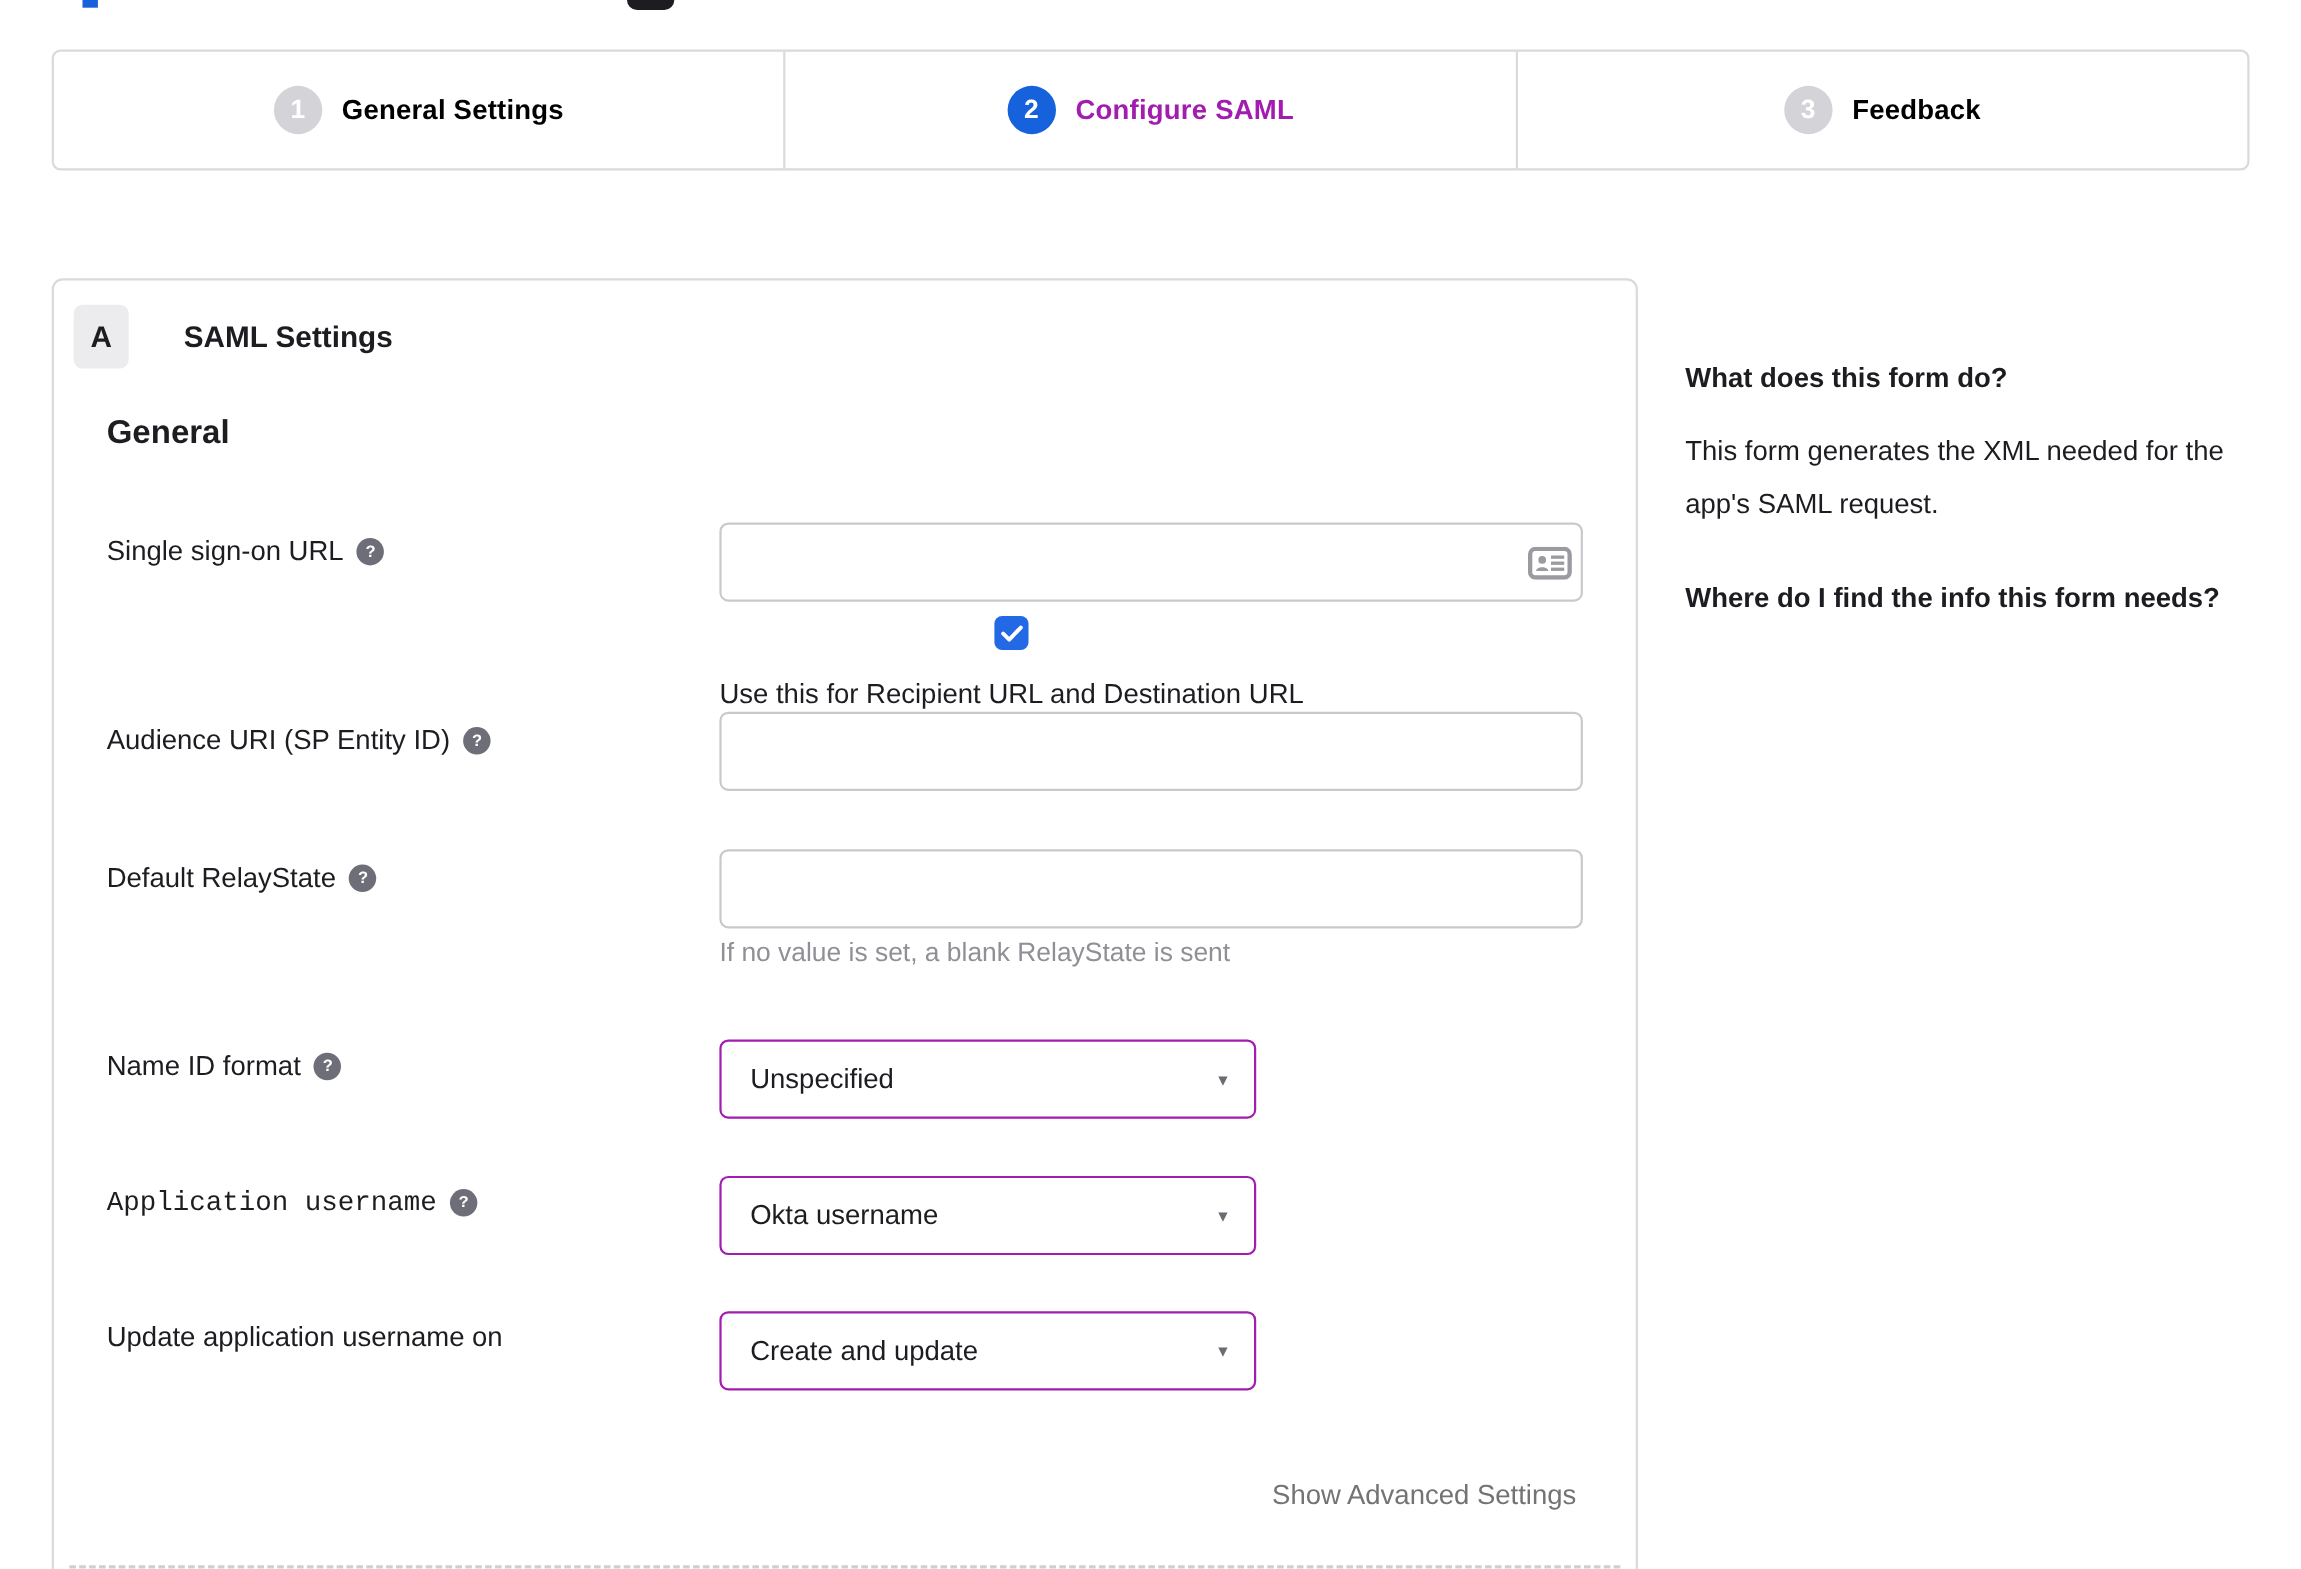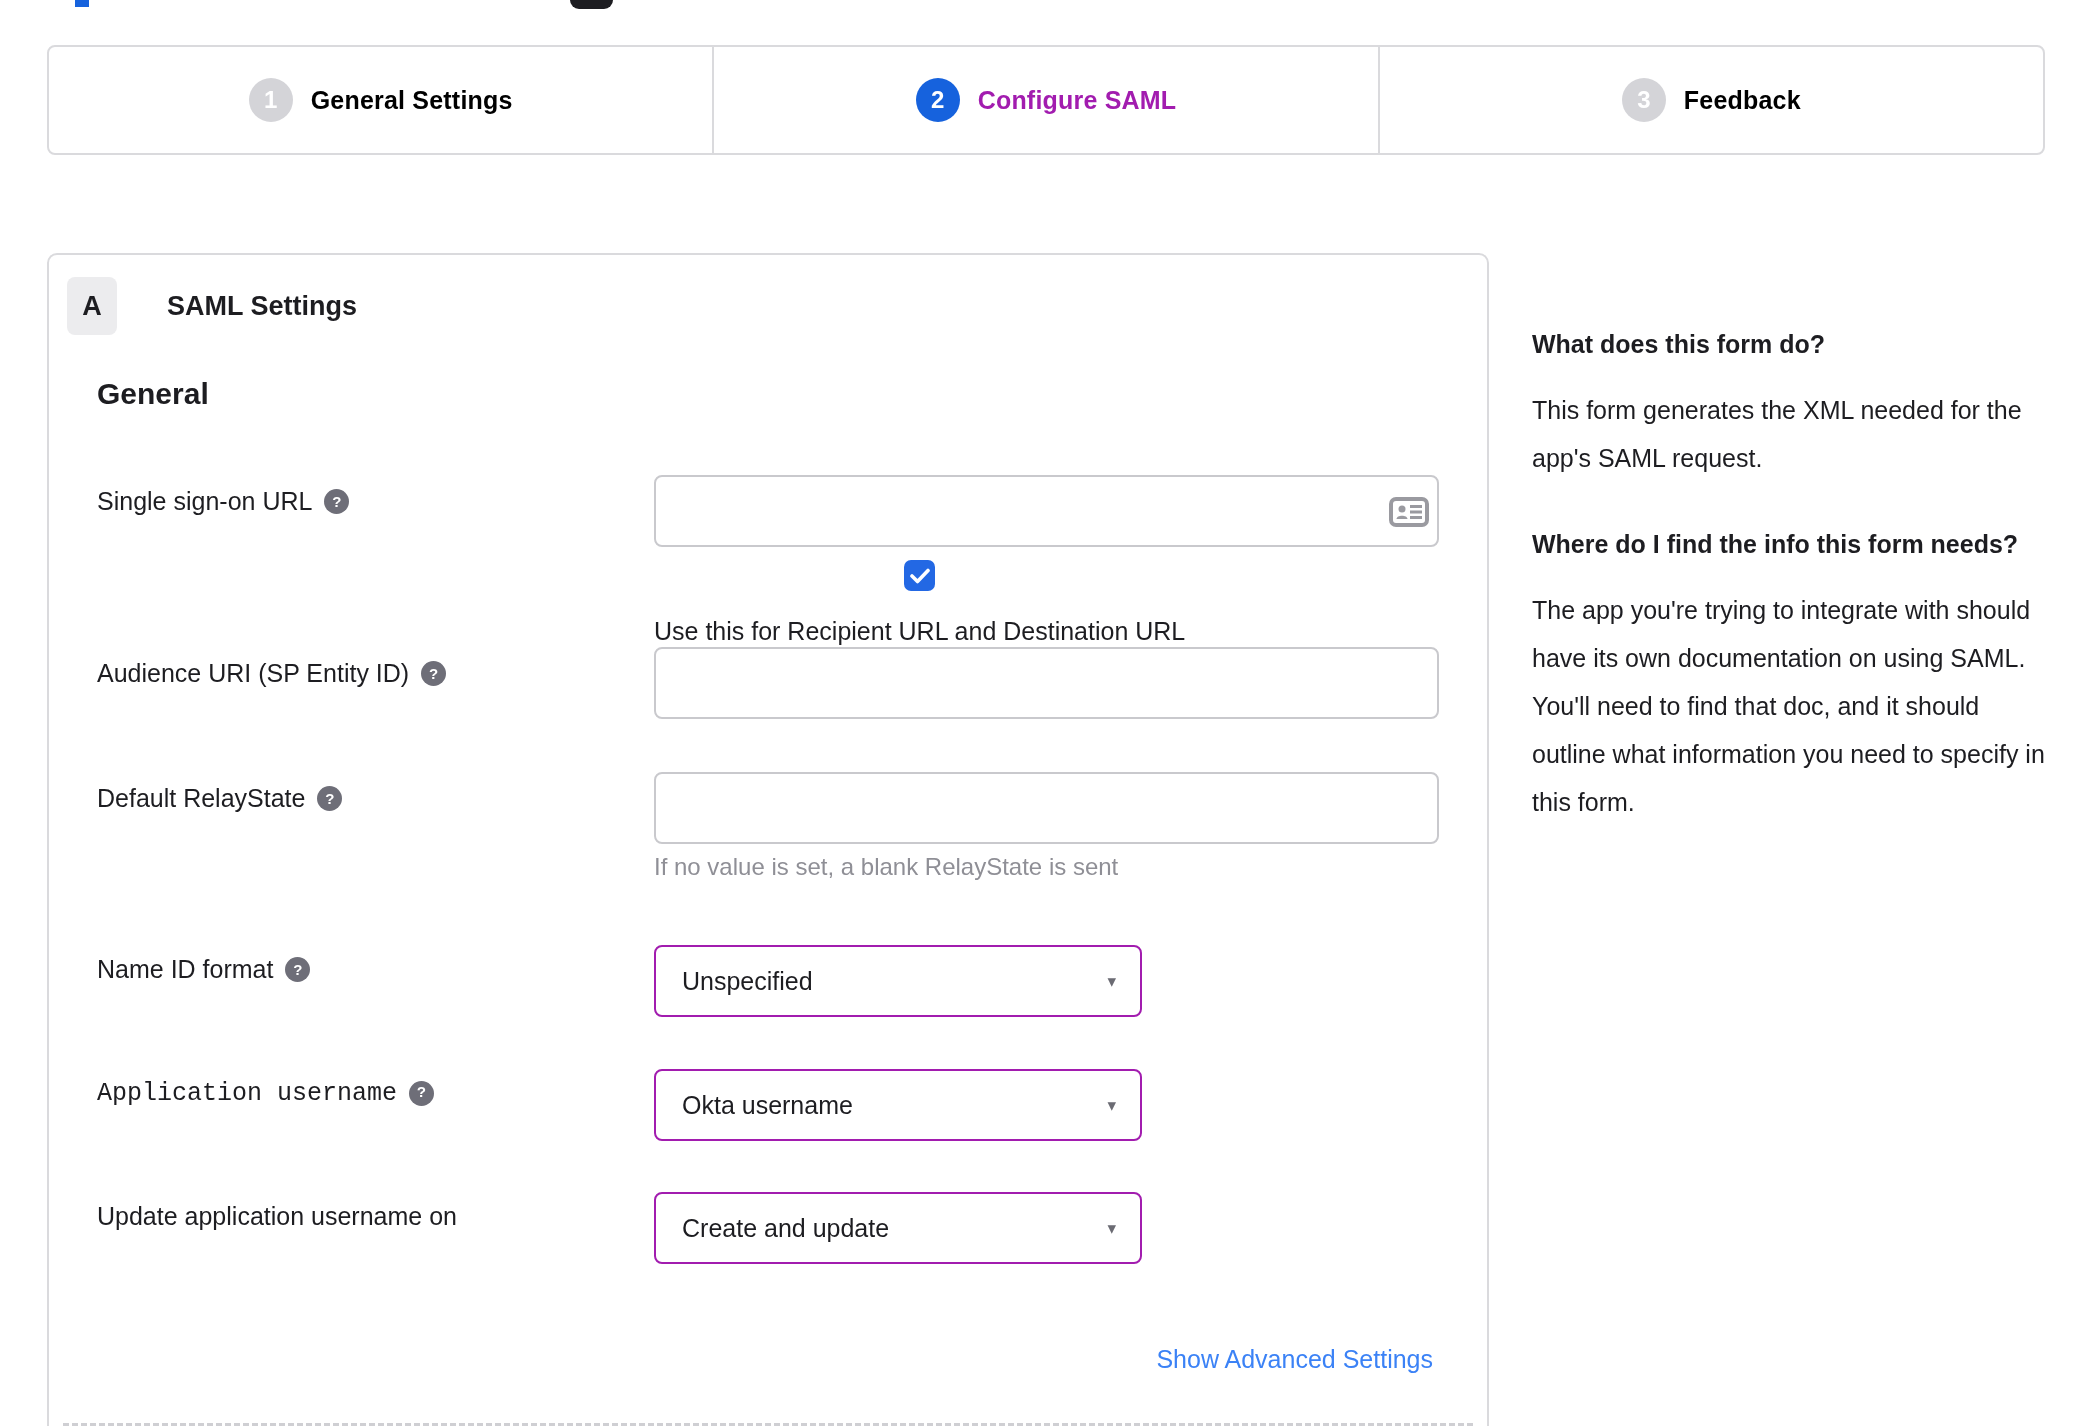--- a/index.html
+++ b/index.html
@@ -46,21 +46,21 @@
     display:flex; align-items:center; justify-content:center; cursor:pointer; flex:0 0 auto; }
   .checkrow-label { font-size:25px; }
 
   .hint { position:absolute; left:605px; font-size:24px; color:#8f8f96; }
 
   .dropdown { position:absolute; left:605px; width:488px; height:72px; border:2px solid #a21caf;
     border-radius:8px; background:#fff; display:flex; align-items:center; padding:0 26px;
     font-size:25px; cursor:pointer; }
   .caret { position:absolute; right:24px; font-size:17px; color:#6b6b73; }
 
-  .adv-link { position:absolute; right:54px; top:1090px; font-size:25px; color:#3b82f6;
+  .adv-link { position:absolute; right:54px; top:1090px; font-size:25px; color:#737373;
     text-decoration:none; cursor:pointer; }
   .dash-sep { position:absolute; left:14px; right:14px; top:1168px; border-top:3px dashed #cfcfd3; }
 
   
   .side { position:absolute; left:1532px; top:322px; width:516px; }
   .side h3 { font-size:25px; font-weight:bold; line-height:44px; margin-bottom:20px; }
   .side p  { font-size:25px; line-height:48px; margin-bottom:40px; }
 </style>
 </head>
 <body>
@@ -151,14 +151,13 @@
   </div>
 
   <a class="adv-link">Show Advanced Settings</a>
   <div class="dash-sep"></div>
 </div>
 
 <div class="side">
   <h3>What does this form do?</h3>
   <p>This form generates the XML needed for the app's SAML request.</p>
   <h3>Where do I find the info this form needs?</h3>
-  <p>The app you're trying to integrate with should have its own documentation on using SAML. You'll need to find that doc, and it should outline what information you need to specify in this form.</p>
 </div>
 
 </body></html>

